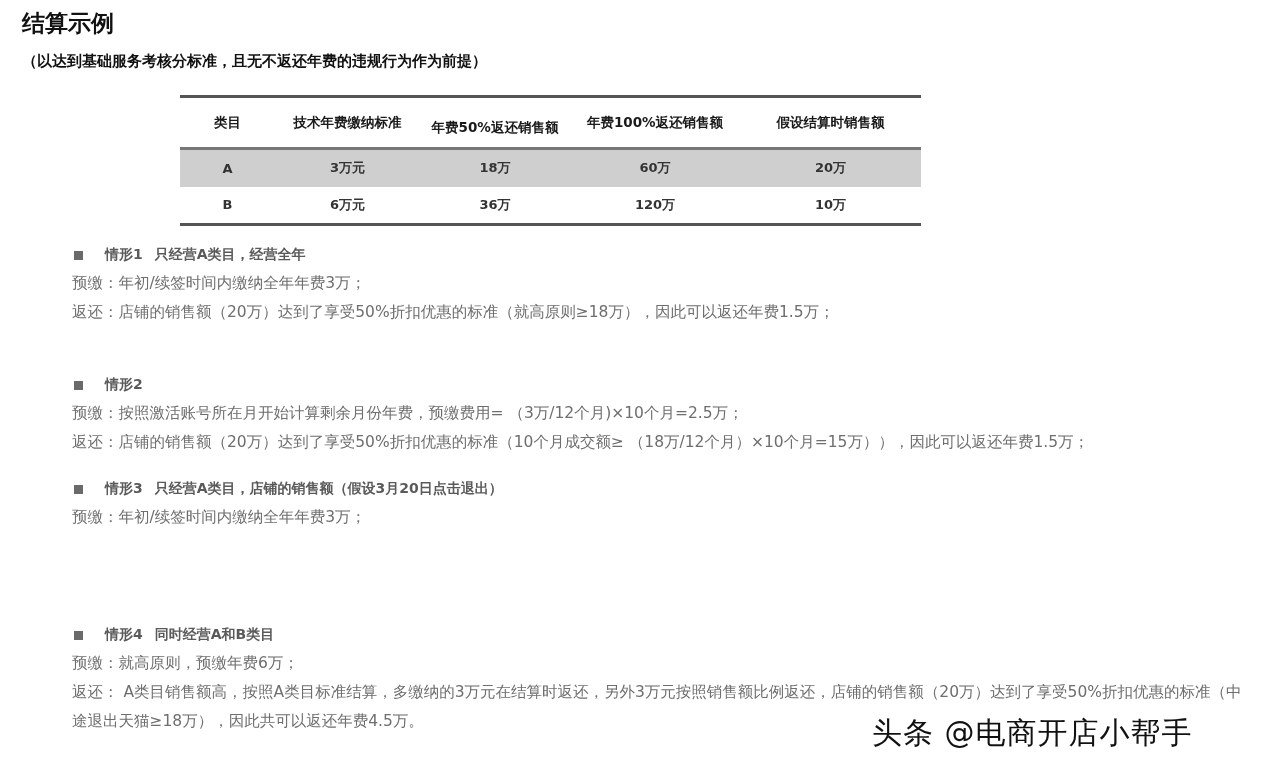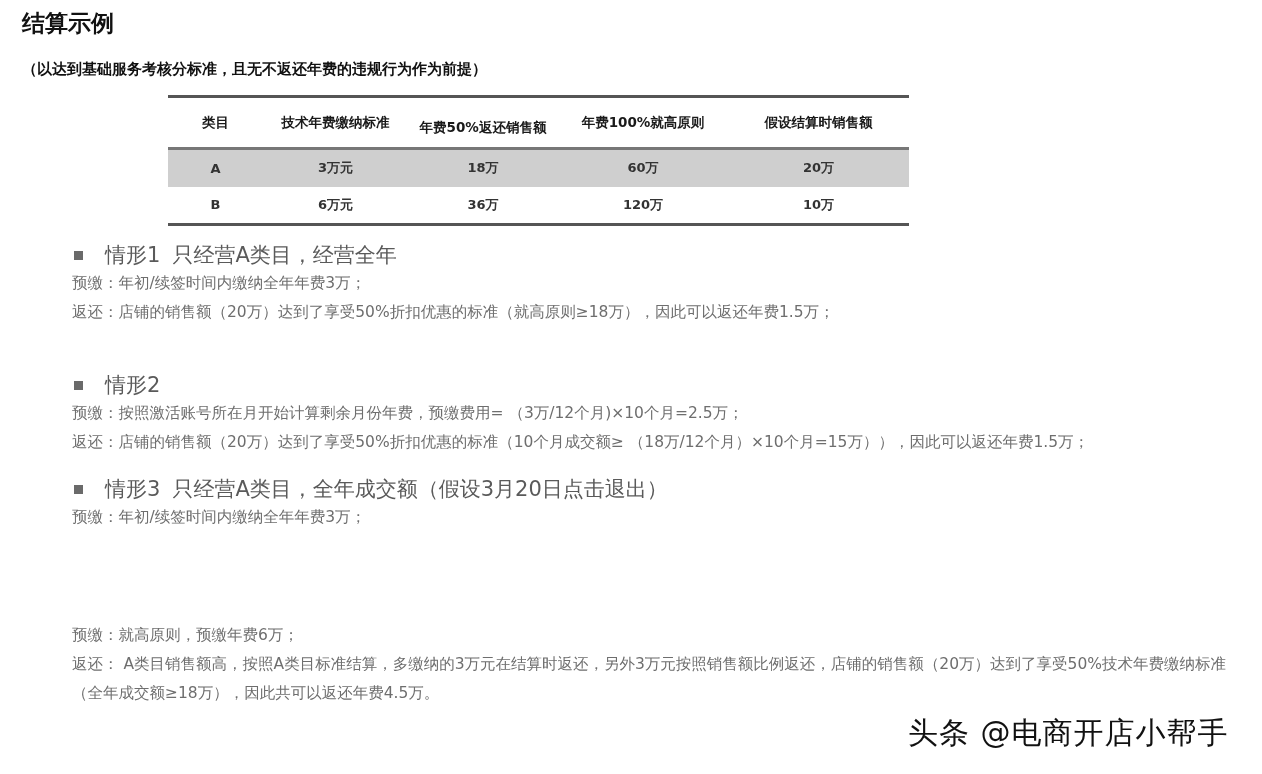--- a/index.html
+++ b/index.html
@@ -20,28 +20,28 @@
     left: 22px;
     top: 8px;
     font-size: 23px;
     font-weight: bold;
     color: #111111;
     letter-spacing: 0px;
   }
   .page-subtitle {
     position: absolute;
     left: 22px;
-    top: 60px;
+    top: 52px;
     font-size: 15px;
     font-weight: bold;
     color: #111111;
   }
   .fee-table {
     position: absolute;
-    left: 168px;
+    left: 180px;
     top: 95px;
     width: 741px;
     border-collapse: collapse;
     font-size: 13px;
     font-weight: bold;
     color: #222222;
   }
   .fee-table th, .fee-table td {
     text-align: center;
     padding: 0;
@@ -77,22 +77,22 @@
 
   .scenario {
     position: absolute;
     left: 72px;
     width: 1185px;
   }
   .scenario-head {
     display: flex;
     align-items: center;
     height: 28px;
-    font-size: 21px;
-    font-weight: normal;
+    font-size: 14px;
+    font-weight: bold;
     color: #5a5a5a;
   }
   .bullet {
     display: inline-block;
     width: 9px;
     height: 9px;
     background: #6a6a6a;
     margin-left: 2px;
     margin-right: 22px;
   }
@@ -108,41 +108,41 @@
   .line.wrap {
     white-space: normal;
   }
   #s1 { top: 241px; }
   #s2 { top: 358px; margin-top: 13px; }
   #s3 { top: 475px; }
   #s4 { top: 621px; }
 
   .watermark {
     position: absolute;
-    left: 908px;
+    left: 872px;
     top: 713px;
     font-size: 30px;
     color: #111111;
     letter-spacing: 1px;
     text-shadow: 1px 1px 0 #ffffff, -1px -1px 0 #ffffff;
   }
 </style>
 </head>
 <body>
 
 <div class="page-title">结算示例</div>
 <div class="page-subtitle">（以达到基础服务考核分标准，且无不返还年费的违规行为作为前提）</div>
 
 <table class="fee-table">
   <thead>
     <tr>
       <th class="col-cat">类目</th>
       <th class="col-std"><span style="display:inline-block;width:120px;">技术年费缴纳标准</span></th>
       <th class="col-50"><span style="display:inline-block;width:130px;margin-top:9px;">年费50%返还销售额</span></th>
-      <th class="col-100"><span style="display:inline-block;width:140px;">年费100%就高原则</span></th>
+      <th class="col-100"><span style="display:inline-block;width:140px;">年费100%返还销售额</span></th>
       <th class="col-sale"><span style="display:inline-block;width:120px;">假设结算时销售额</span></th>
     </tr>
   </thead>
   <tbody>
     <tr class="shaded">
       <td>A</td>
       <td>3万元</td>
       <td>18万</td>
       <td>60万</td>
       <td>20万</td>
@@ -173,23 +173,28 @@
     <span class="scenario-label">情形2</span>
   </div>
   <div class="line">预缴：按照激活账号所在月开始计算剩余月份年费，预缴费用= （3万/12个月)×10个月=2.5万；</div>
   <div class="line">返还：店铺的销售额（20万）达到了享受50%折扣优惠的标准（10个月成交额≥ （18万/12个月）×10个月=15万）），因此可以返还年费1.5万；</div>
 </div>
 
 <div class="scenario" id="s3">
   <div class="scenario-head">
     <span class="bullet"></span>
     <span class="scenario-label">情形3</span>
-    <span>只经营A类目，全年成交额（假设3月20日点击退出）</span>
+    <span>只经营A类目，店铺的销售额（假设3月20日点击退出）</span>
   </div>
   <div class="line">预缴：年初/续签时间内缴纳全年年费3万；</div>
 </div>
 
 <div class="scenario" id="s4">
+  <div class="scenario-head">
+    <span class="bullet"></span>
+    <span class="scenario-label">情形4</span>
+    <span>同时经营A和B类目</span>
+  </div>
   <div class="line">预缴：就高原则，预缴年费6万；</div>
-  <div class="line wrap">返还： A类目销售额高，按照A类目标准结算，多缴纳的3万元在结算时返还，另外3万元按照销售额比例返还，店铺的销售额（20万）达到了享受50%技术年费缴纳标准（全年成交额≥18万），因此共可以返还年费4.5万。</div>
+  <div class="line wrap">返还： A类目销售额高，按照A类目标准结算，多缴纳的3万元在结算时返还，另外3万元按照销售额比例返还，店铺的销售额（20万）达到了享受50%折扣优惠的标准（中途退出天猫≥18万），因此共可以返还年费4.5万。</div>
 </div>
 
 <div class="watermark">头条 @电商开店小帮手</div>
 
 </body></html>

